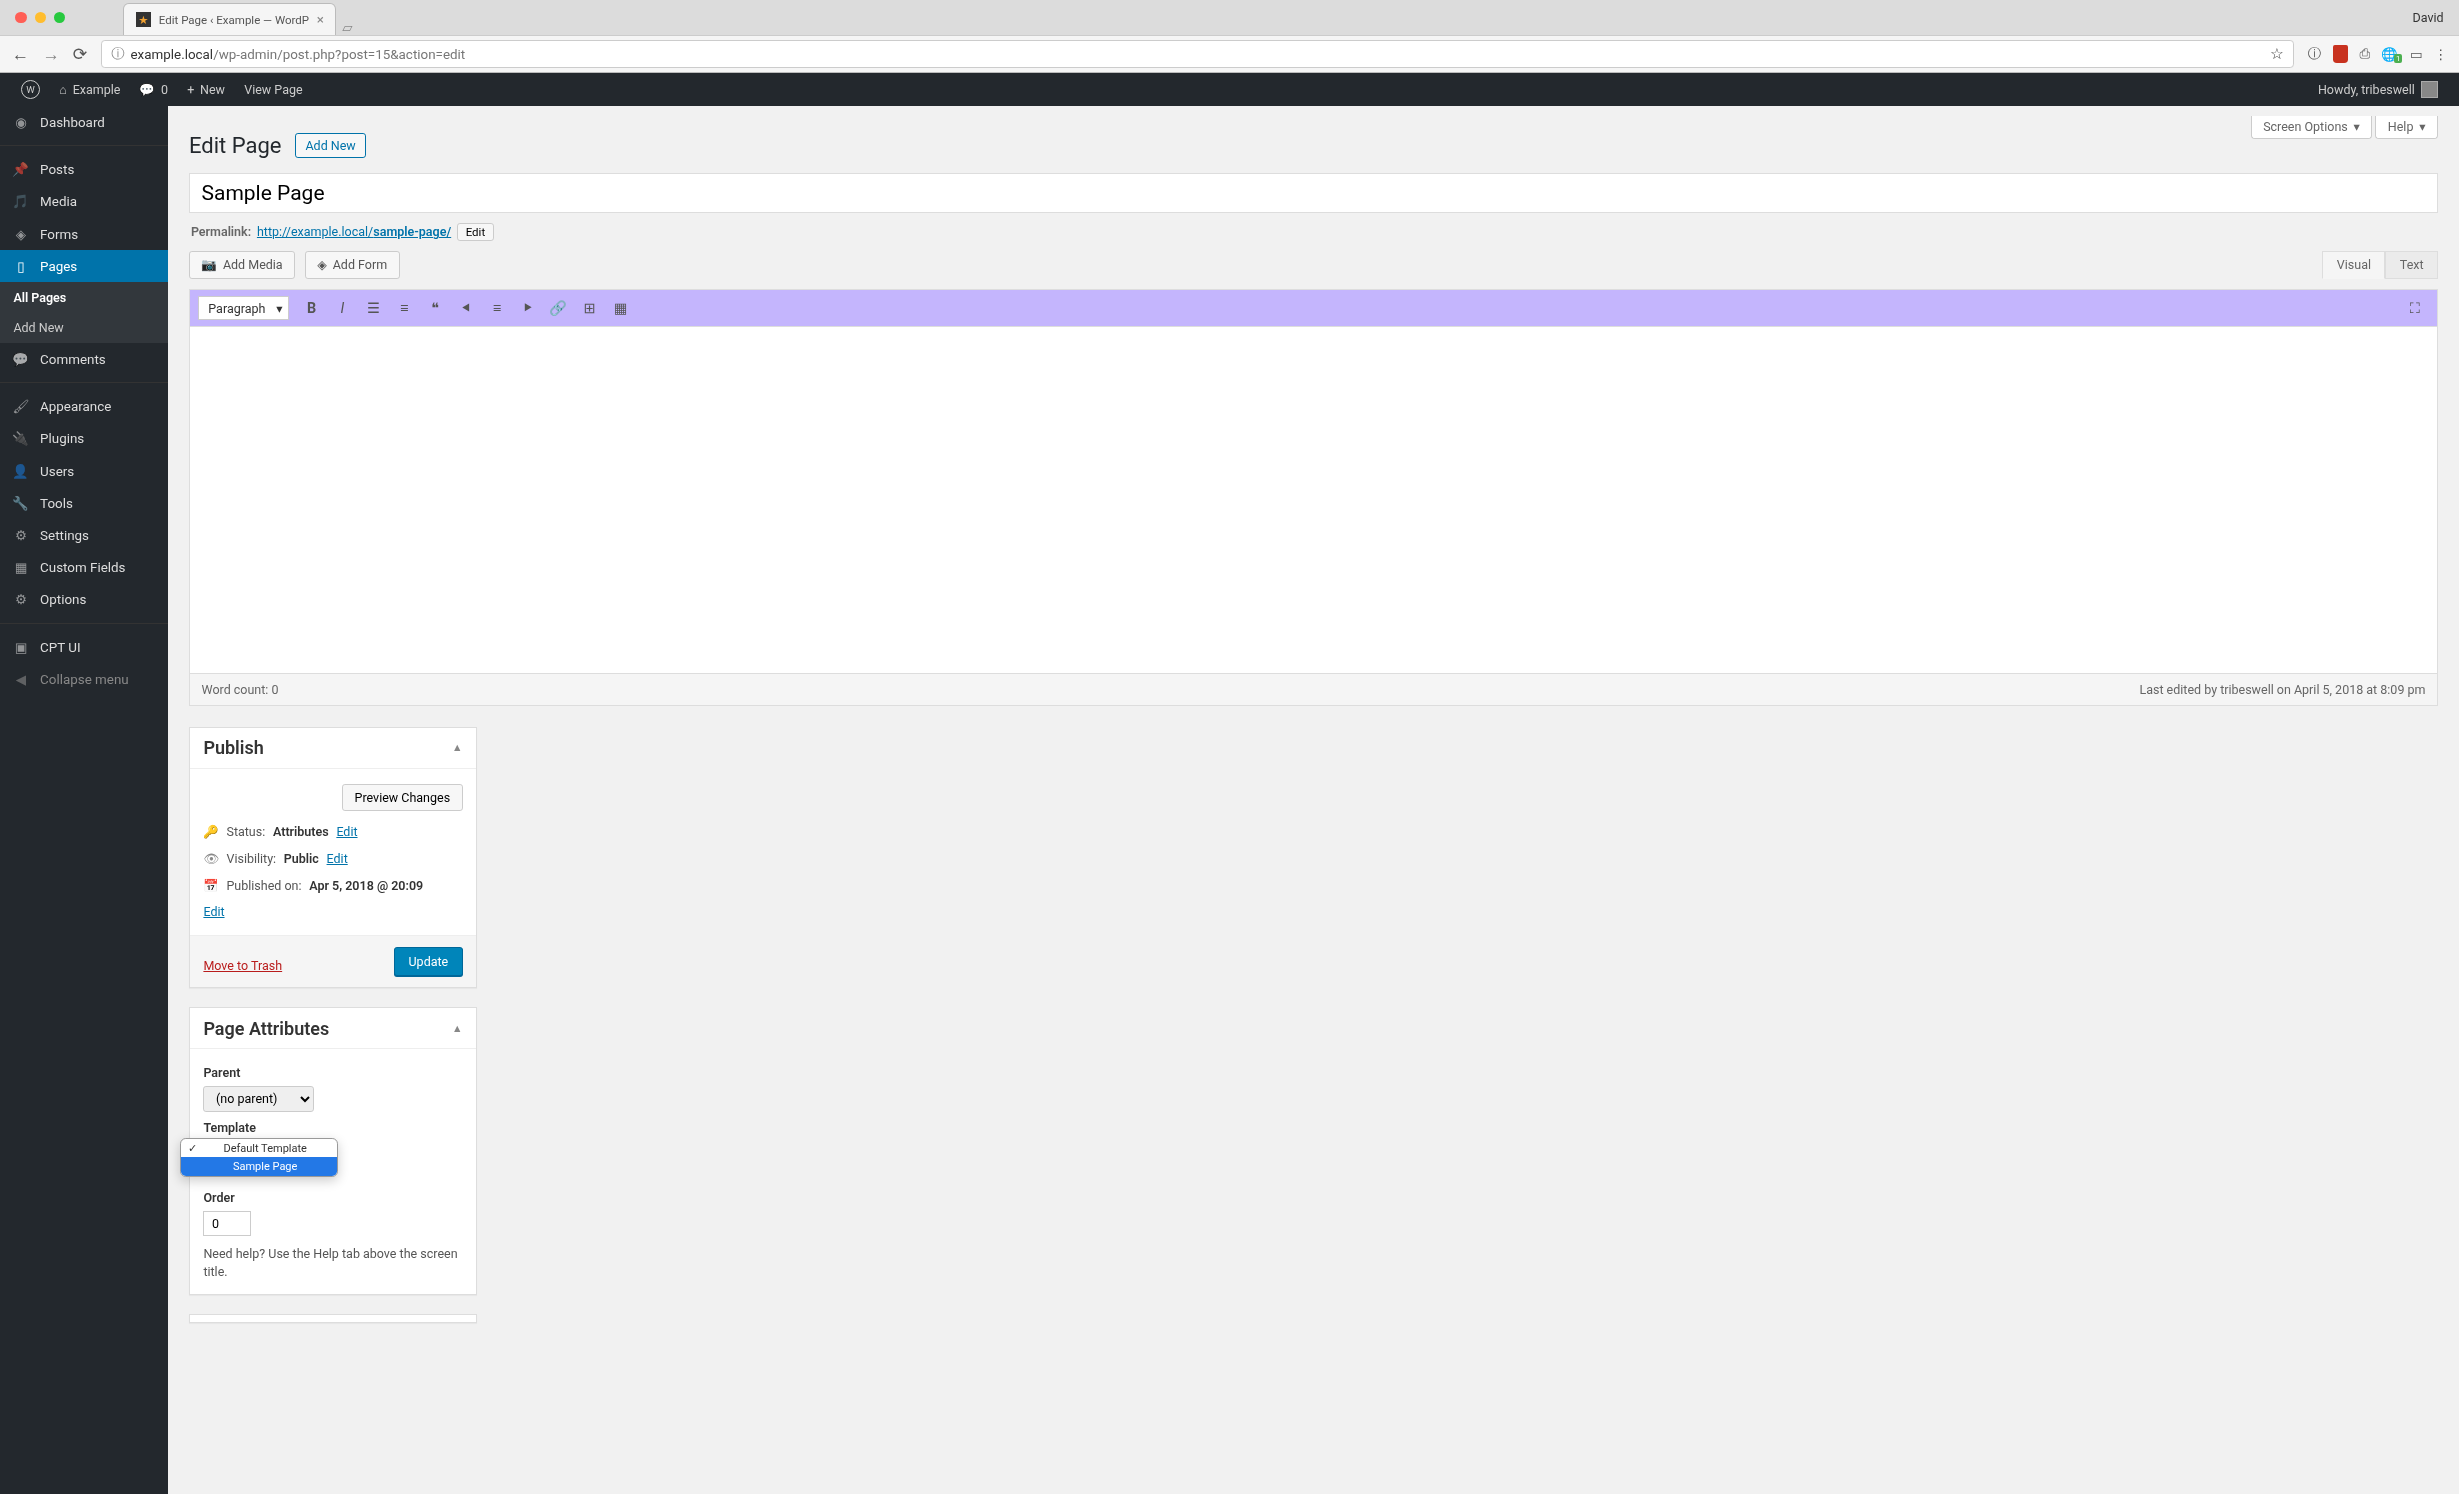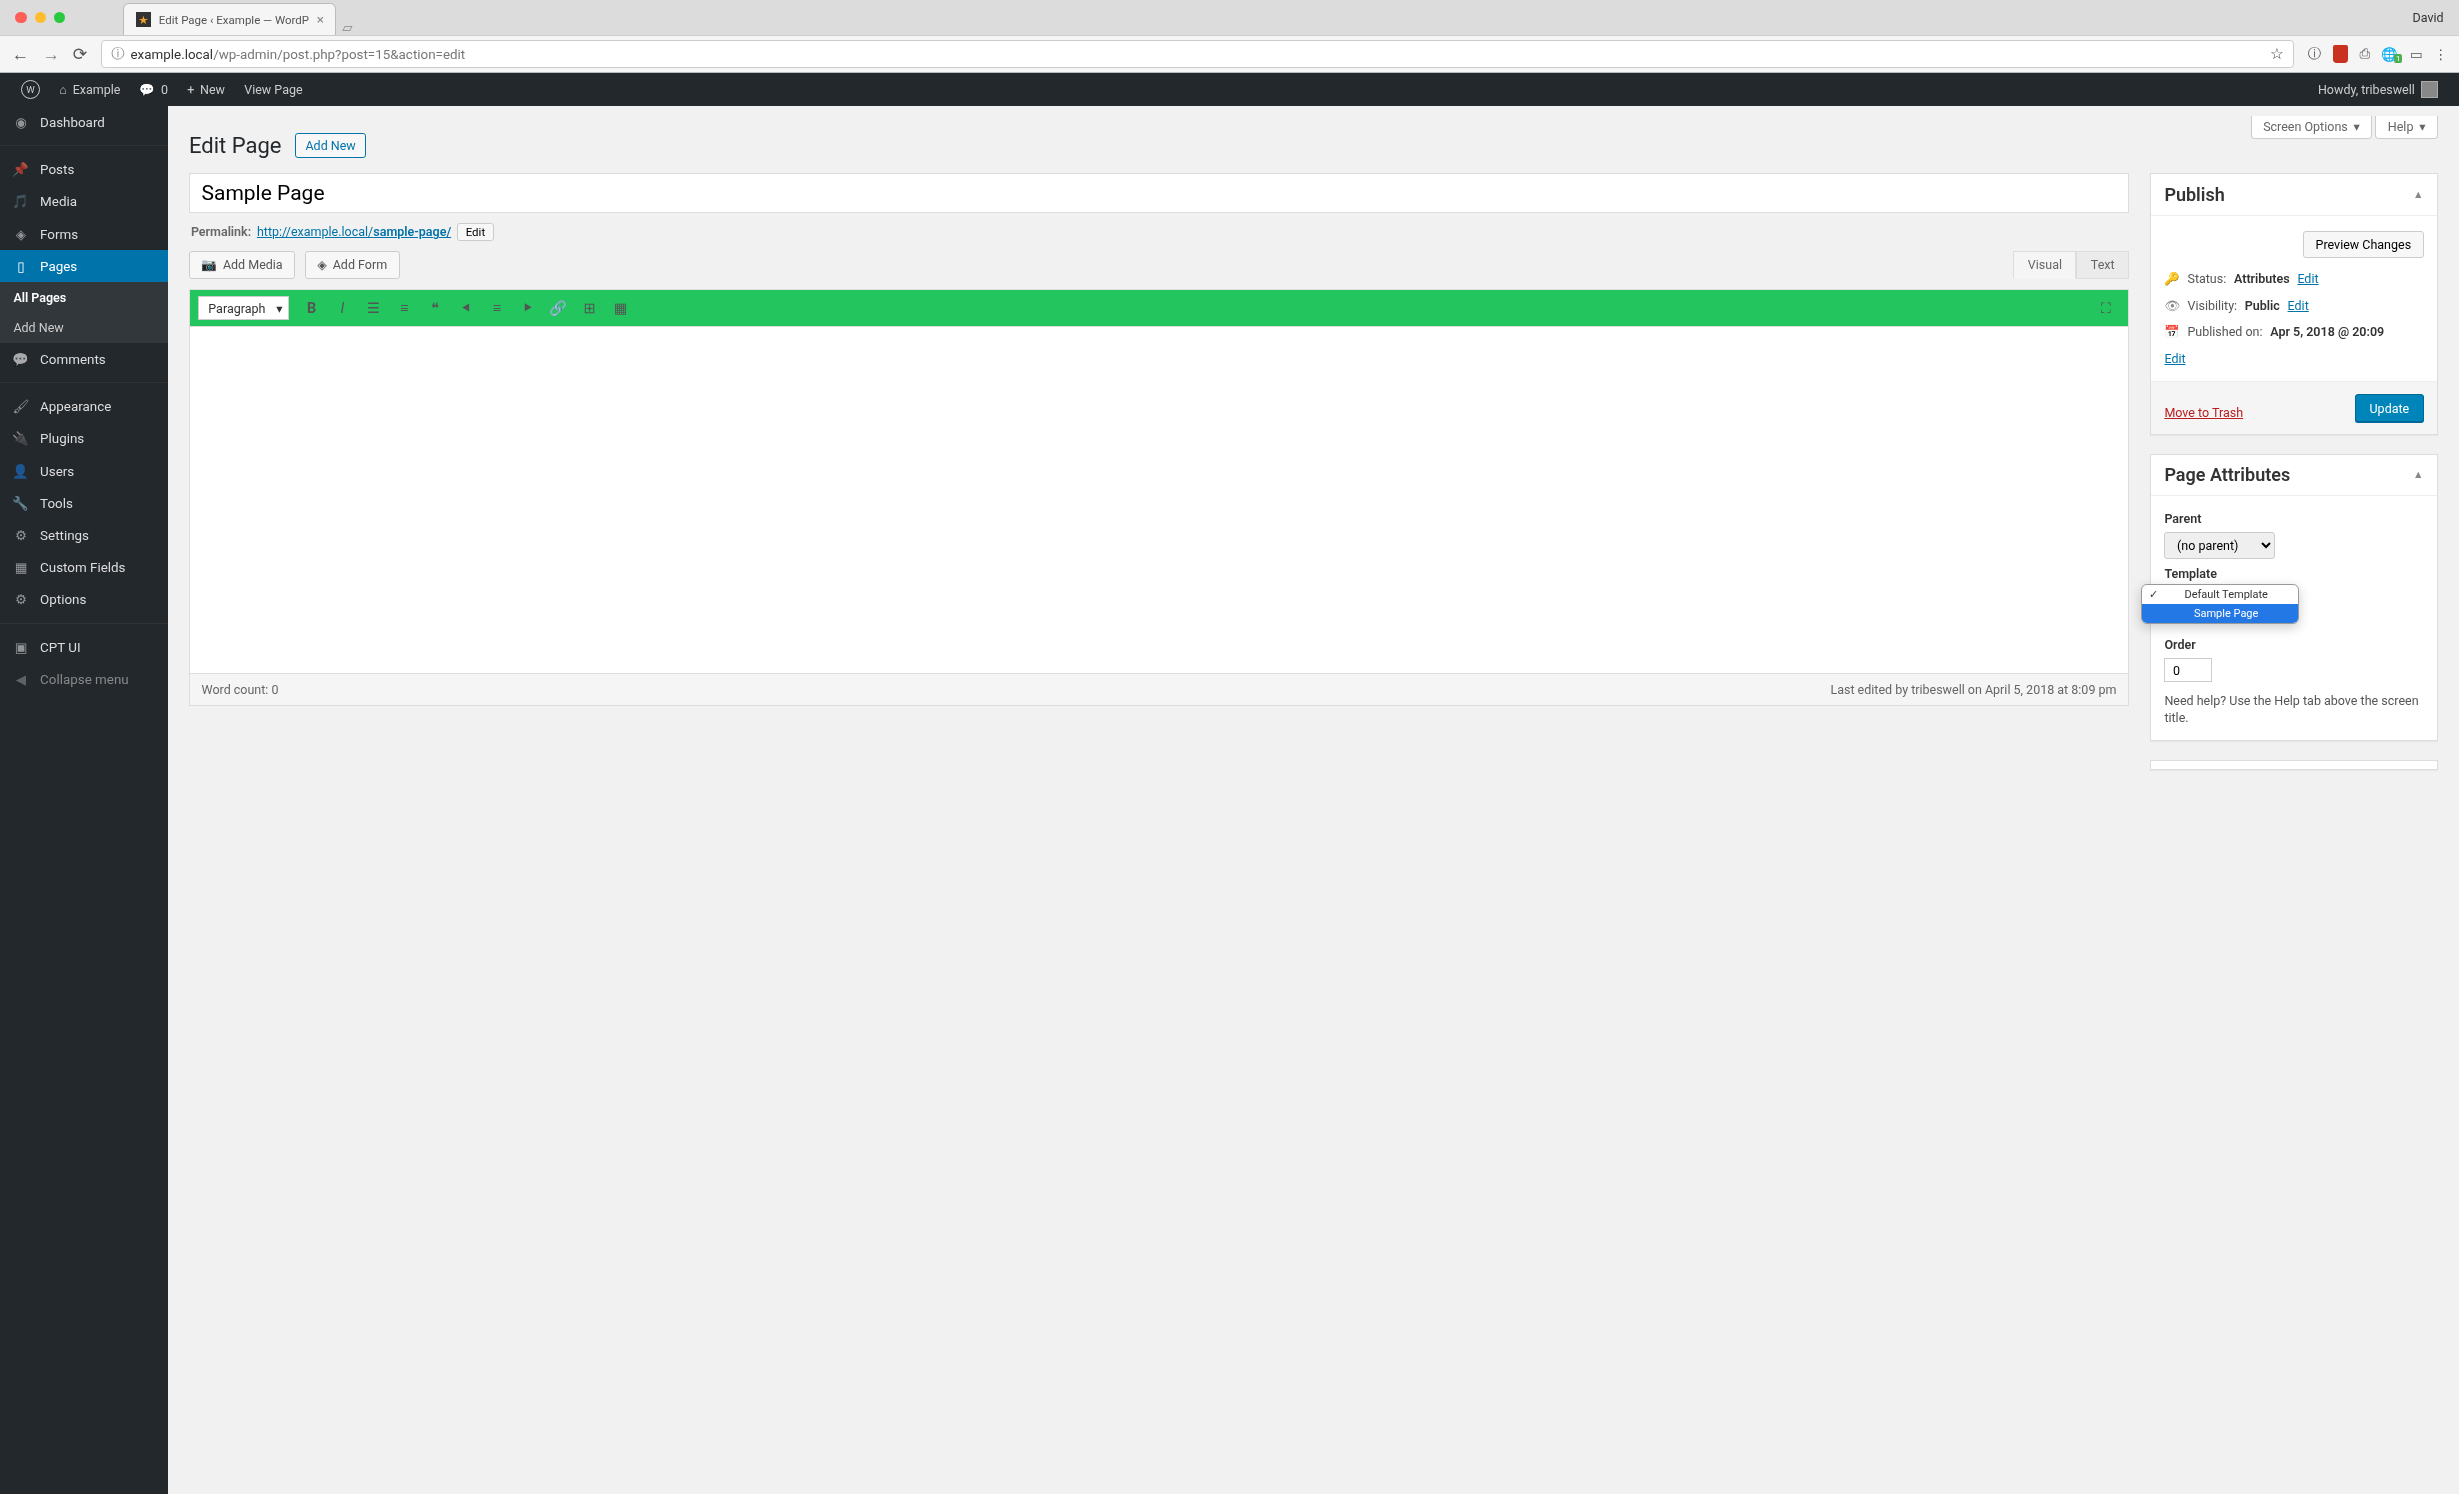--- a/index.html
+++ b/index.html
@@ -57,39 +57,39 @@
     
     
     .content { flex: 1; padding: 0 21px 21px; position: relative; }
     .top-tabs { position: absolute; top: 9.6px; right: 21px; display: flex; gap: 3px; }
     .top-tab { background: #fff; border: 1px solid #ccc; border-top: none; padding: 3.8px 11.5px; border-radius: 0 0 3.8px 3.8px; font-size: 12.5px; color: #666; display: flex; align-items: center; gap: 5.8px; }
     
     .page-heading { display: flex; align-items: center; gap: 13.4px; padding-top: 27px; margin-bottom: 15.4px; }
     .page-heading h1 { font-size: 22px; font-weight: 400; color: #23282d; }
     .add-new-btn { border: 1px solid #0073aa; color: #0073aa; padding: 3.8px 9.6px; font-size: 12.5px; background: #f7f7f7; border-radius: 2.9px; }
     
-    .main-columns { display: flex; gap: 21px; }
+    .main-columns { display: flex; gap: 21px; flex-direction: column; }
     .main-col { flex: 1; min-width: 0; }
     .side-col { width: 288px; flex-shrink: 0; }
     
     .title-input { width: 100%; padding: 5.8px 11.5px; font-size: 21px; border: 1px solid #ddd; background: #fff; height: 40px; }
     .permalink-row { padding: 9.6px 1.9px; font-size: 12.5px; color: #666; display: flex; align-items: center; gap: 5.8px; }
     .permalink-row a { color: #0073aa; text-decoration: underline; }
     .permalink-row strong { font-weight: 600; }
     .edit-small-btn { border: 1px solid #ccc; background: #f7f7f7; padding: 1px 7.7px; font-size: 11.5px; border-radius: 2.9px; }
     
     .media-buttons { display: flex; gap: 9.6px; margin-bottom: 0; }
     .media-btn { border: 1px solid #ccc; background: #f7f7f7; padding: 5.8px 11.5px; font-size: 12.5px; border-radius: 2.9px; color: #555; display: flex; align-items: center; gap: 5.8px; }
     
     .editor-tabs { float: right; display: flex; margin-top: -31px; }
     .editor-tab { padding: 5.8px 13.4px; border: 1px solid #ddd; background: #ebebeb; color: #666; font-size: 12.5px; }
     .editor-tab.active { background: #f5f5f5; border-bottom-color: #f5f5f5; }
     
     .editor-wrap { border: 1px solid #ddd; background: #fff; margin-top: 9.6px; }
-    .editor-toolbar { background: #22c55e; border-bottom: 1px solid #ddd; padding: 3.8px 7.7px; display: flex; align-items: center; gap: 1.9px; }
+    .editor-toolbar { background: #c4b5fd; border-bottom: 1px solid #ddd; padding: 3.8px 7.7px; display: flex; align-items: center; gap: 1.9px; }
     .format-select { border: 1px solid #ccc; background: #fff; padding: 3.8px 23px 3.8px 9.6px; font-size: 12.5px; margin-right: 5.8px; position: relative; }
     .tb-btn { width: 29px; height: 29px; display: flex; align-items: center; justify-content: center; color: #555; font-size: 14.4px; border-radius: 1.9px; }
     .tb-spacer { flex: 1; }
     .editor-area { min-height: 346px; padding: 11.5px; }
     .editor-status { border-top: 1px solid #ddd; background: #f5f5f5; padding: 7.7px 11.5px; display: flex; justify-content: space-between; font-size: 12.5px; color: #666; }
     
     .postbox { background: #fff; border: 1px solid #ddd; margin-bottom: 19px; box-shadow: 0 1px 1px rgba(0,0,0,0.04); }
     .postbox-header { padding: 9.6px 13.4px; border-bottom: 1px solid #eee; display: flex; align-items: center; justify-content: space-between; }
     .postbox-header h2 { font-size: 18px; font-weight: 600; }
     .postbox-toggle { color: #888; font-size: 10.6px; }

